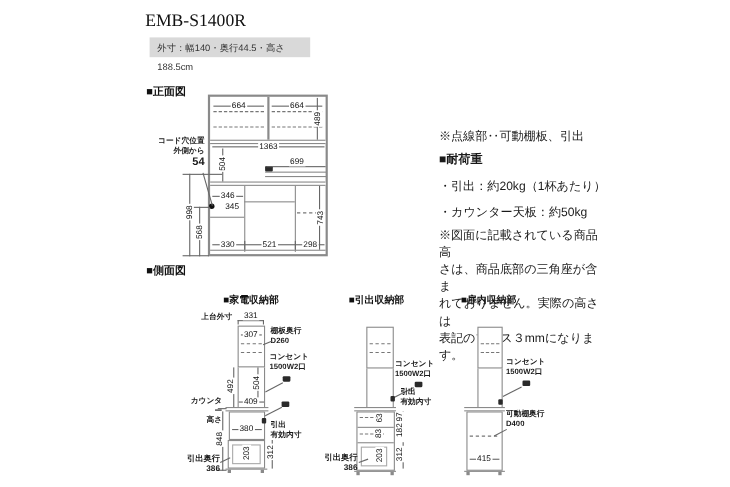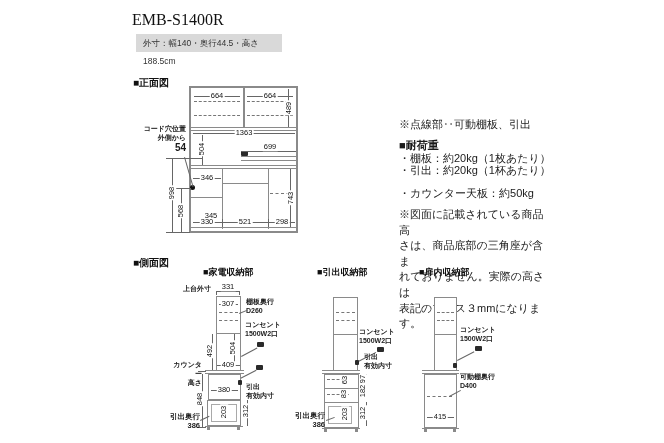--- a/index.html
+++ b/index.html
@@ -76,43 +76,42 @@
   <i class="a dl" style="left:166px;top:232px;width:24px;height:1px;"></i>
   <i class="a dl rot" style="left:185px;top:157px;width:31px;height:1px;transform:rotate(74deg);"></i>
 
   <span class="a num" style="left:217px;top:96px;">664</span>
   <span class="a num" style="left:270px;top:96px;">664</span>
   <span class="a num vnum" style="left:289px;top:108px;">489</span>
   <span class="a num" style="left:244px;top:133px;">1363</span>
   <span class="a num vnum" style="left:202px;top:149px;">504</span>
   <span class="a num" style="left:270px;top:147px;">699</span>
   <span class="a num" style="left:207px;top:178px;">346</span>
-  <span class="a num" style="left:211px;top:188px;margin-top:28px;">345</span>
+  <span class="a num" style="left:211px;top:188px;">345</span>
   <span class="a num vnum" style="left:172px;top:193px;">998</span>
   <span class="a num vnum" style="left:181px;top:211px;">568</span>
   <span class="a num vnum" style="left:291px;top:198px;">743</span>
   <span class="a num" style="left:207px;top:222px;">330</span>
   <span class="a num" style="left:245px;top:222px;text-align:center;">521</span>
   <span class="a num" style="left:282px;top:222px;">298</span>
 
   <div class="a t b ra" style="left:138px;top:125px;width:48px;font-size:7px;">コード穴位置
 外側から</div>
   <div class="a b ra" style="left:158px;top:142px;width:28px;font-size:10px;">54</div>
 
   <div class="a note" style="left:399px;top:117px;">※点線部‥可動棚板、引出</div>
   <div class="a note b" style="left:399px;top:138px;">■耐荷重</div>
-  <div class="a note" style="left:399px;top:151px;">・棚板：約20kg（1枚あたり）</div>
   <div class="a note" style="left:399px;top:163px;">・引出：約20kg（1杯あたり）</div>
   <div class="a note" style="left:399px;top:186px;">・カウンター天板：約50kg</div>
   <div class="a note" style="left:399px;top:207px;width:152px;line-height:1.42;">※図面に記載されている商品高
 さは、商品底部の三角座が含ま
 れておりません。実際の高さは
 表記のプラス３mmになります。</div>
 
-  <div class="a sec" style="left:133px;top:256px;text-align:center;">■側面図</div>
+  <div class="a sec" style="left:133px;top:239px;text-align:center;">■側面図</div>
 
   <div class="a fig" style="left:203px;top:266px;">■家電収納部</div>
   <div class="a t b" style="left:183px;top:285px;font-size:7px;">上台外寸</div>
   <i class="a dl" style="left:216px;top:291px;width:24px;height:1px;"></i>
   <i class="a dl" style="left:216px;top:291px;width:1px;height:4px;"></i>
   <i class="a dl" style="left:239px;top:291px;width:1px;height:4px;"></i>
   <span class="a num" style="left:228px;top:287px;">331</span>
   <div class="a box" style="left:216px;top:296px;width:25px;height:38px;"></div>
   <i class="a dl" style="left:219px;top:304px;width:19px;height:1px;"></i>
   <span class="a num" style="left:228px;top:304px;">307</span>

